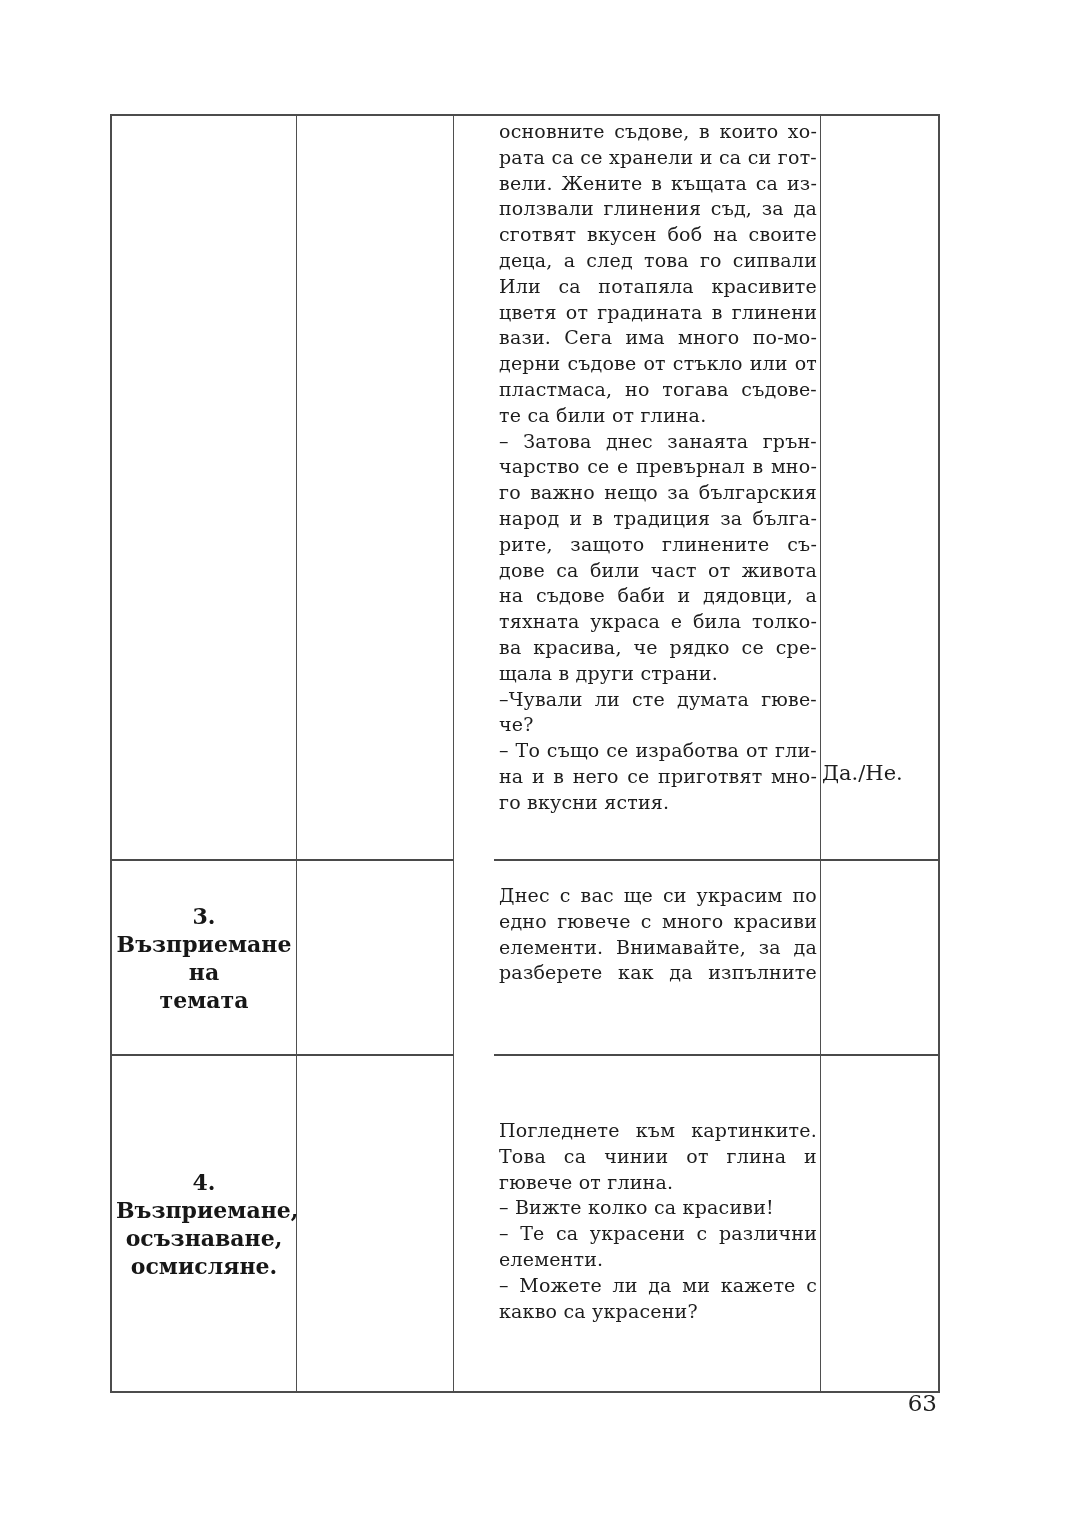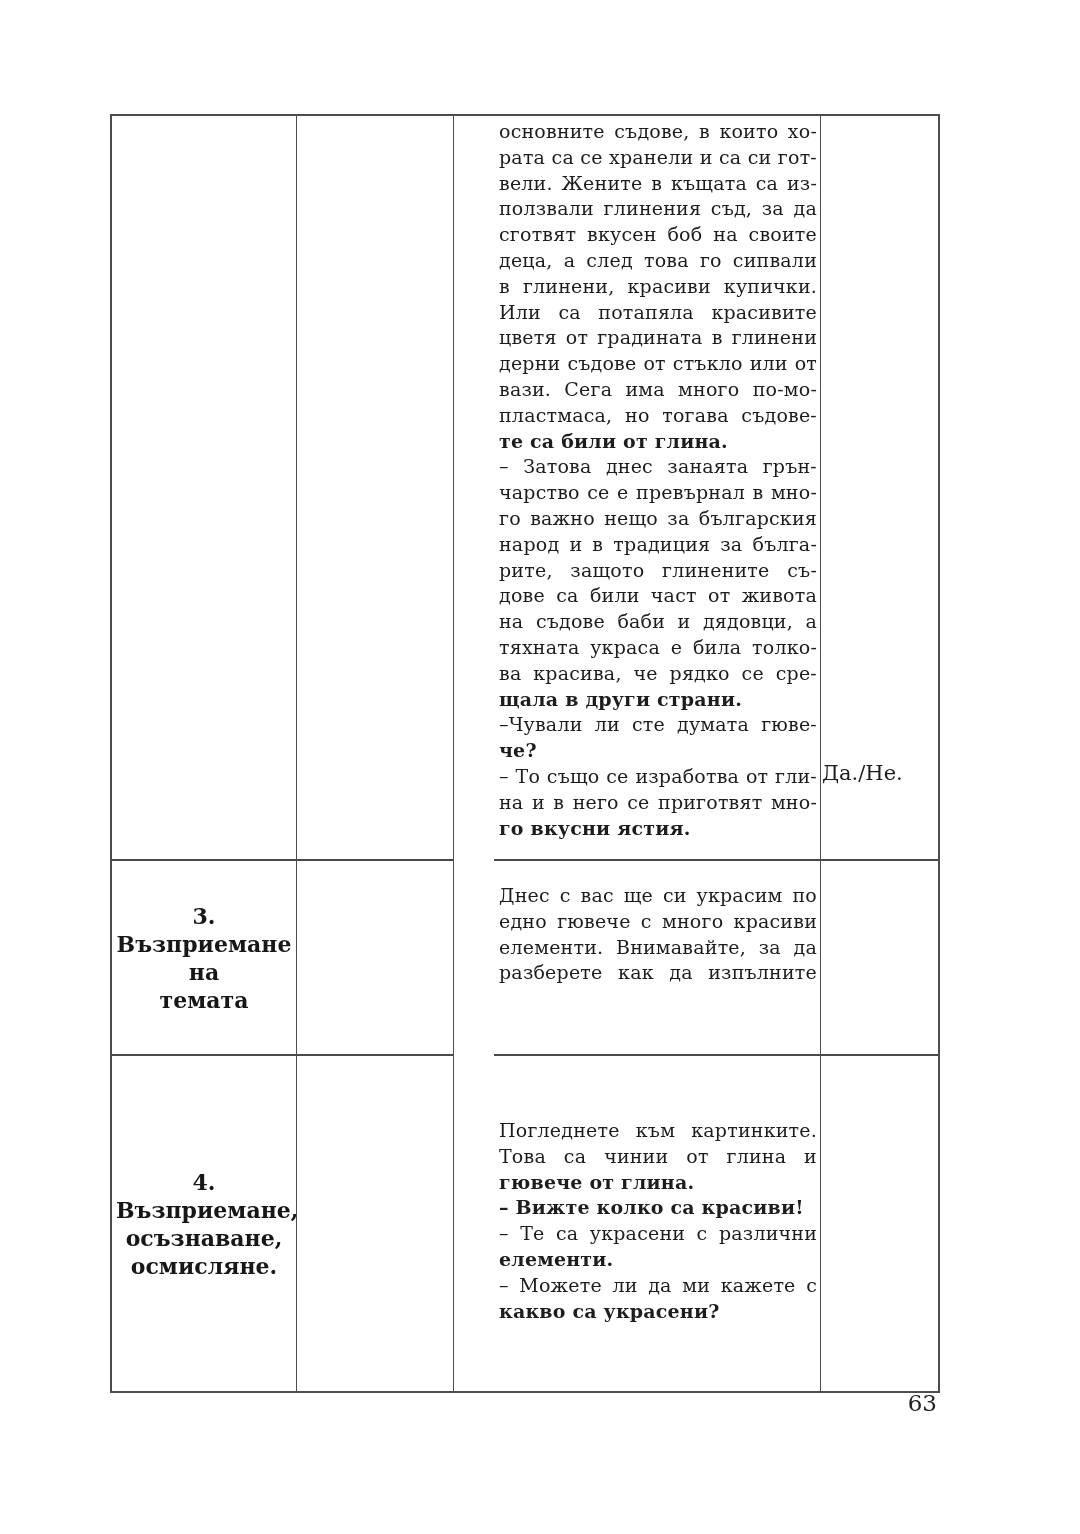--- a/index.html
+++ b/index.html
@@ -30,21 +30,21 @@
   .lastcol { border-right: none; }
   .lastrow { border-bottom: none; }
   .c3 {
     padding: 3px 3px 0 5px;
     font-size: 19px;
     line-height: 25.8px;
     letter-spacing: 0.2px;
     margin-left: 40px;
   }
   .tl { text-align: justify; text-align-last: justify; }
-  .tl-end { text-align-last: left; font-weight: bold; }
+  .tl-end { text-align-last: left; }
   .head {
     display: flex;
     flex-direction: column;
     justify-content: center;
     font-weight: bold;
     font-size: 22px;
     line-height: 28px;
     color: #171717;
     padding: 0 4px;
   }
@@ -73,25 +73,24 @@
 
   <div class="c"></div>
   <div class="c"></div>
   <div class="c c3">
       <div class="tl">основните съдове, в които хо-</div>
       <div class="tl">рата са се хранели и са си гот-</div>
       <div class="tl">вели. Жените в къщата са из-</div>
       <div class="tl">ползвали глинения съд, за да</div>
       <div class="tl">сготвят вкусен боб на своите</div>
       <div class="tl">деца, а след това го сипвали</div>
-      <div class="tl">в глинени, красиви купички.</div>
       <div class="tl">Или са потапяла красивите</div>
       <div class="tl">цветя от градината в глинени</div>
+      <div class="tl">вази. Сега има много по-мо-</div>
       <div class="tl">дерни съдове от стъкло или от</div>
-      <div class="tl">вази. Сега има много по-мо-</div>
       <div class="tl">пластмаса, но тогава съдове-</div>
       <div class="tl tl-end">те са били от глина.</div>
       <div class="tl">– Затова днес занаята грън-</div>
       <div class="tl">чарство се е превърнал в мно-</div>
       <div class="tl">го важно нещо за българския</div>
       <div class="tl">народ и в традиция за бълга-</div>
       <div class="tl">рите, защото глинените съ-</div>
       <div class="tl">дове са били част от живота</div>
       <div class="tl">на съдове баби и дядовци, а</div>
       <div class="tl">тяхната украса е била толко-</div>

